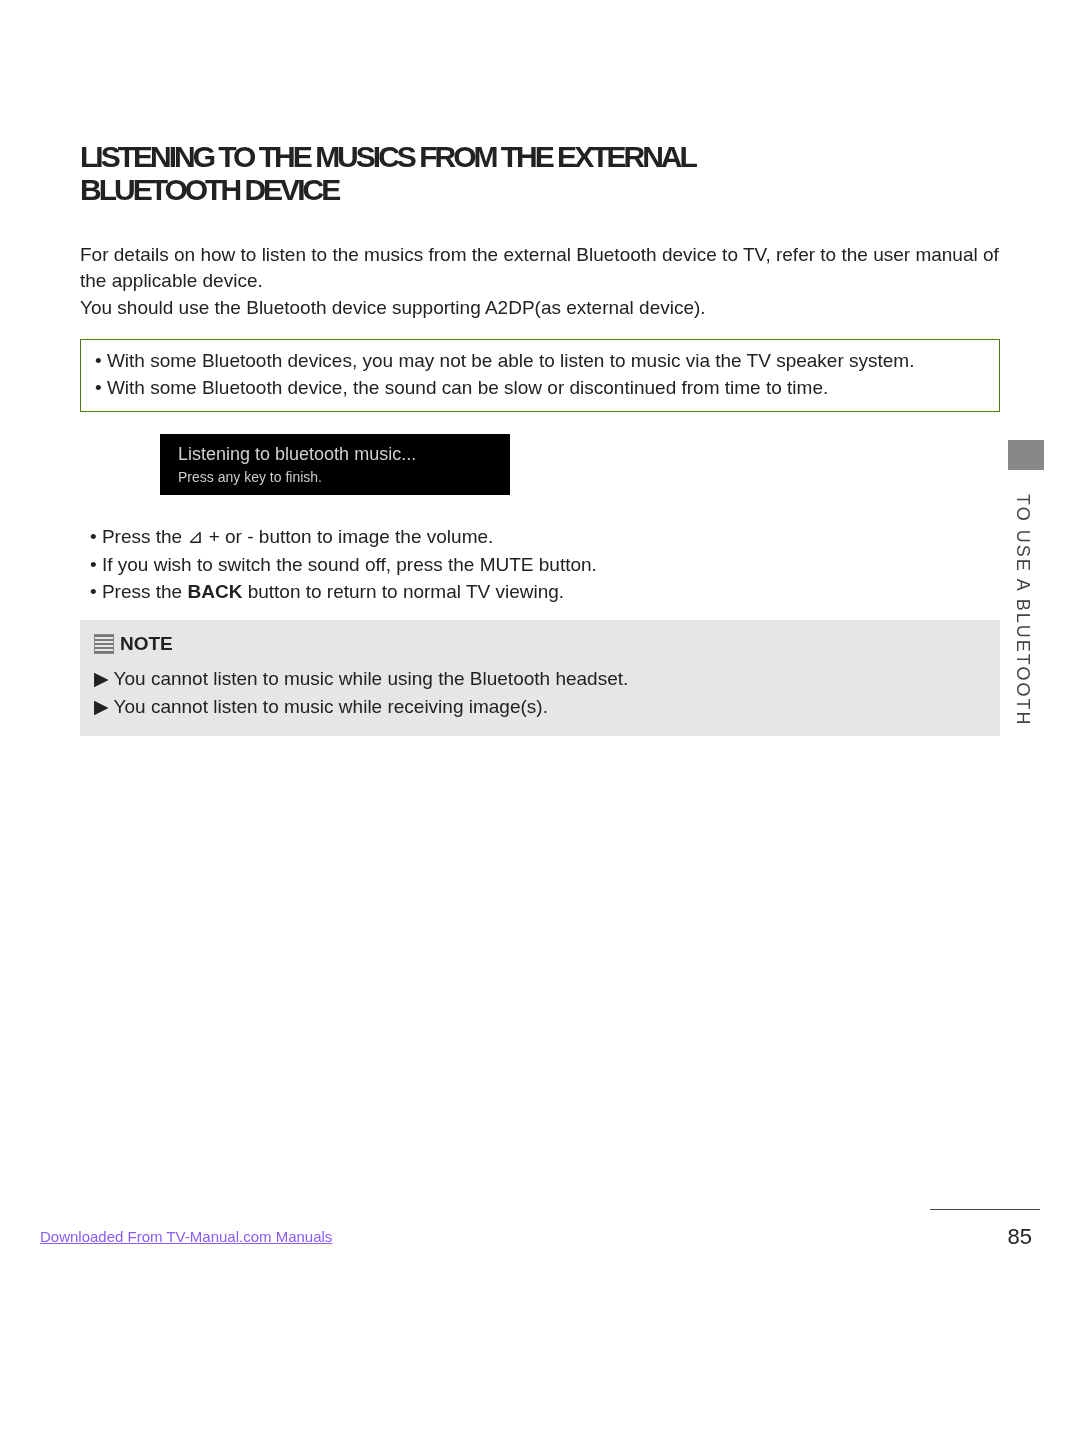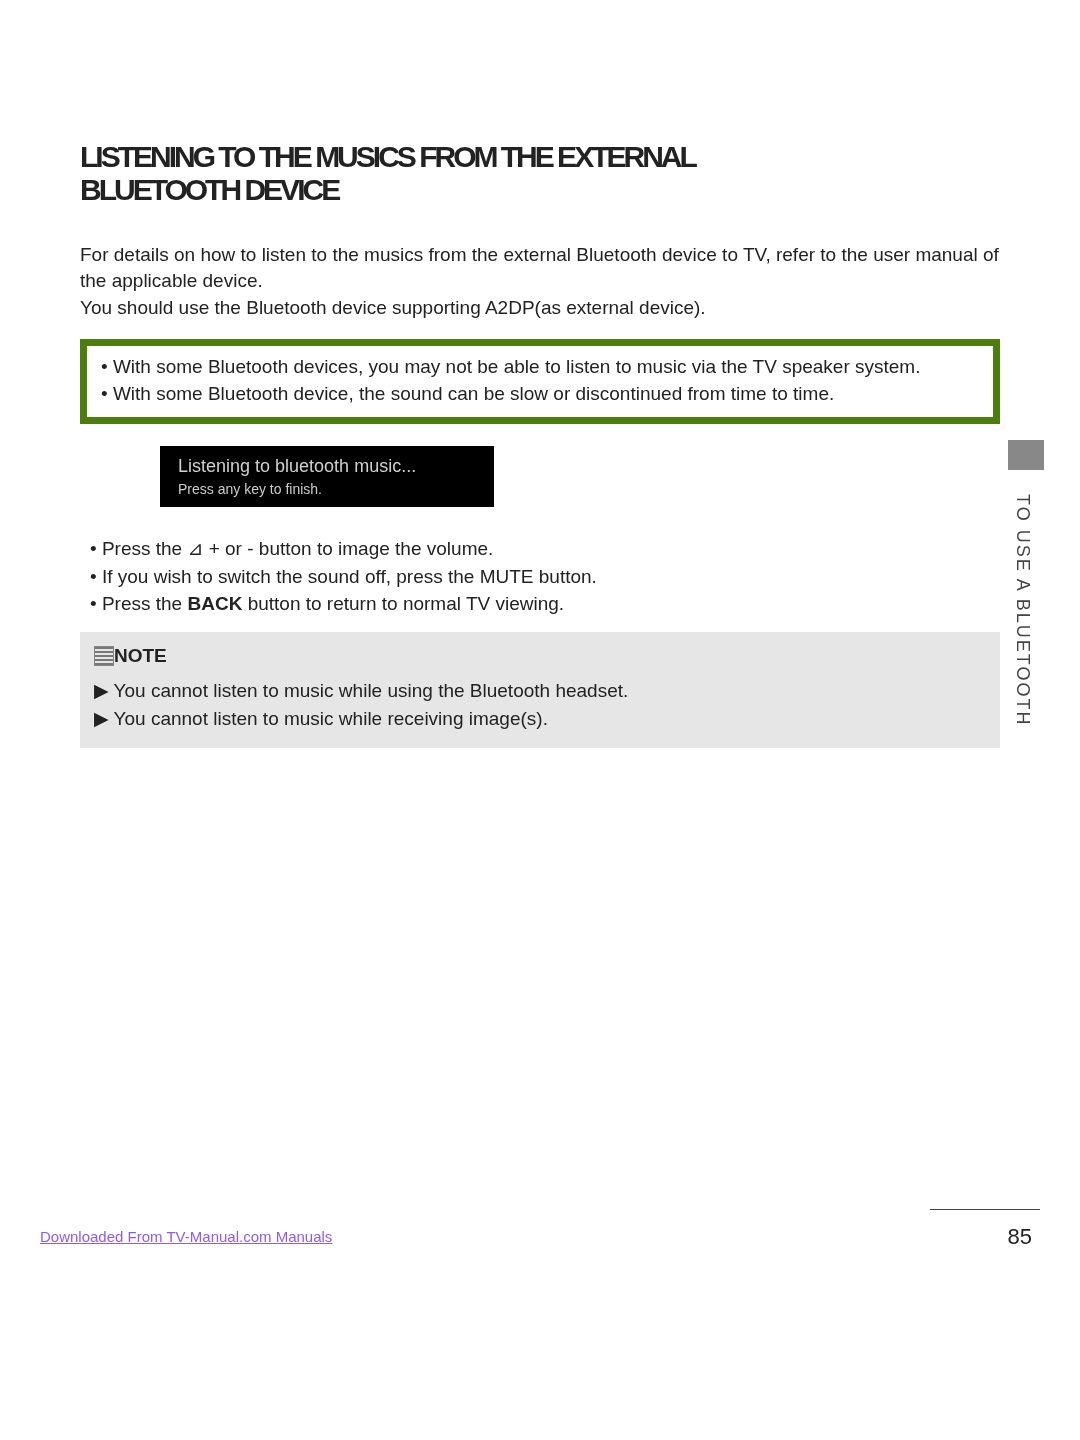--- a/index.html
+++ b/index.html
@@ -23,32 +23,32 @@
     line-height: 1.1;
     margin-bottom: 36px;
   }
   .heading .l1, .heading .l2 { display:block; }
   .para {
     font-size: 19px;
     line-height: 1.35;
     margin-bottom: 2px;
   }
   .info-box {
-    border: 7px solid #4d7c0f;
+    border: 1px solid #4d7c0f;
     margin: 18px 0 22px 0;
     padding: 8px 14px 10px 14px;
     font-size: 19px;
     line-height: 1.4;
   }
   .black-box {
     background: #000;
     color: #ccc;
     width: 310px;
     margin-left: 80px;
-    padding: 10px 6px 10px 18px;
+    padding: 10px 22px 10px 18px;
     margin-bottom: 28px;
   }
   .black-box .line1 { font-size: 18px; color:#d0d0d0; }
   .black-box .line2 { font-size: 14px; color:#ccc; margin-top:4px; }
   .bullets {
     font-size: 19px;
     line-height: 1.45;
     margin: 0 0 14px 10px;
   }
   .inline-glyph {
@@ -59,20 +59,21 @@
     margin: 8px 0 0 0;
     padding: 10px 14px 16px 14px;
     font-size: 19px;
     line-height: 1.45;
   }
   .note-title {
     font-weight: bold;
     margin-bottom: 8px;
     display:flex;
     align-items:center;
+    gap:6px;
   }
   .note-icon {
     display:inline-block;
     width:18px; height:18px;
     background: repeating-linear-gradient(0deg,#777,#777 2px,#e6e6e6 2px,#e6e6e6 4px);
     border:1px solid #888;
   }
   .side-tab {
     position:absolute;
     right:40px;

